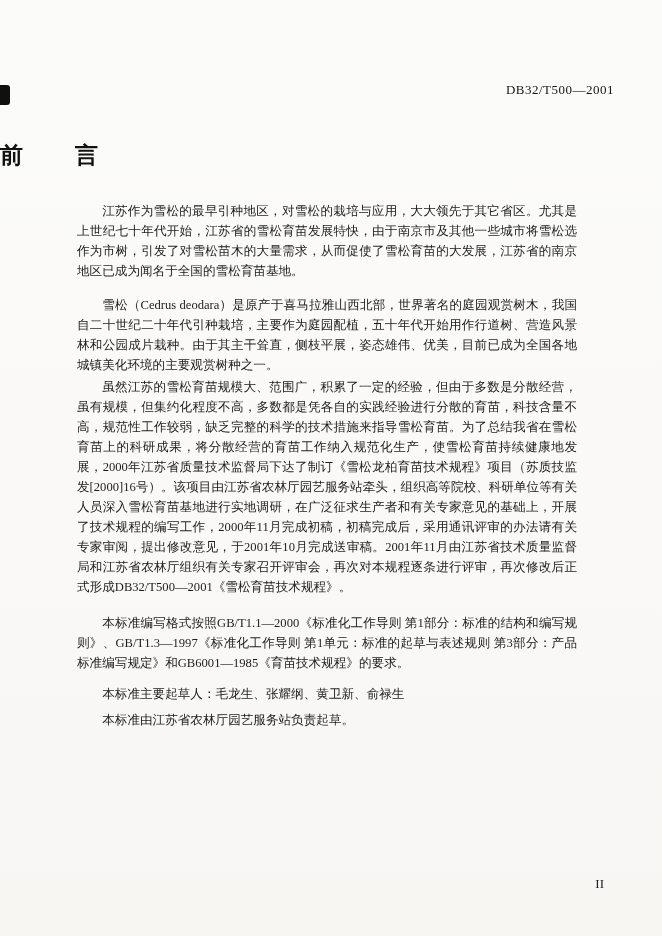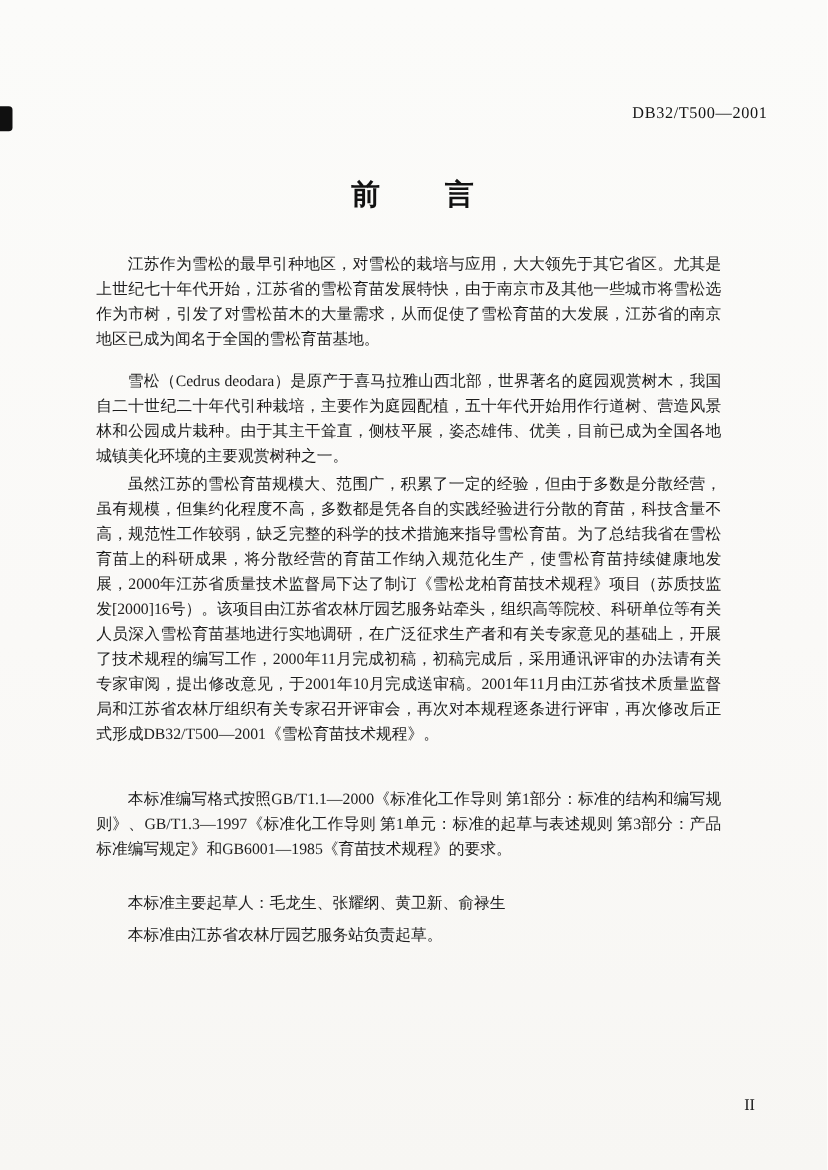--- a/index.html
+++ b/index.html
@@ -32,43 +32,43 @@
     font-size: 13px;
     letter-spacing: 0.5px;
     color: #141414;
   }
   .page-title {
     position: absolute;
     top: 140px;
     left: 0;
     right: 0;
     margin: 0;
-    text-align: center;
+    text-align: left;
     font-size: 23px;
     font-weight: bold;
     letter-spacing: 2px;
     color: #111;
   }
   .content {
     position: absolute;
     top: 201px;
     left: 77px;
     right: 85px;
     font-size: 12.6px;
     line-height: 20px;
     text-align: justify;
   }
   .content p {
     margin: 0;
     text-indent: 2em;
   }
   .content p:nth-child(1) { margin-bottom: 14px; }
   .content p:nth-child(2) { margin-bottom: 2px; }
-  .content p:nth-child(3) { margin-bottom: 32px; }
-  .content p:nth-child(4) { margin-bottom: 23px; }
+  .content p:nth-child(3) { margin-bottom: 16px; }
+  .content p:nth-child(4) { margin-bottom: 11px; }
   .content p:nth-child(5) { margin-bottom: 6px; }
   .content p:nth-child(6) { margin-bottom: 6px; }
   .page-number {
     position: absolute;
     top: 876px;
     right: 58px;
     font-size: 13px;
     color: #222;
     text-align: center;
   }

